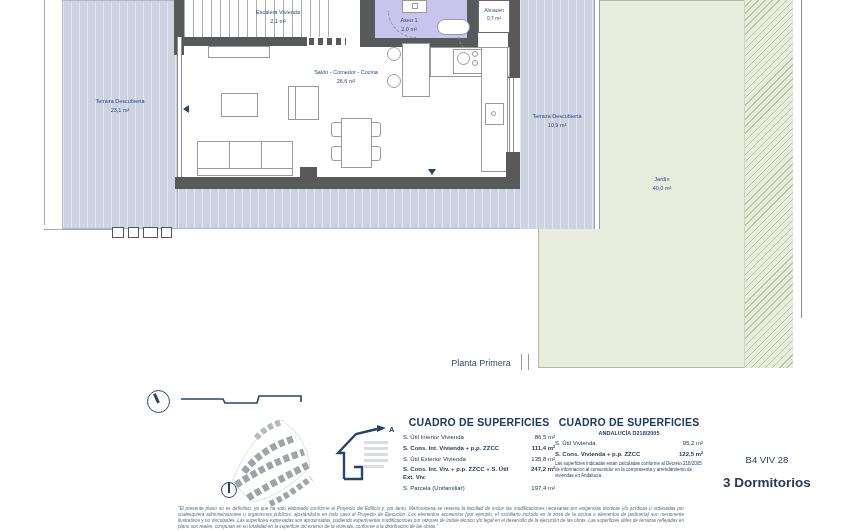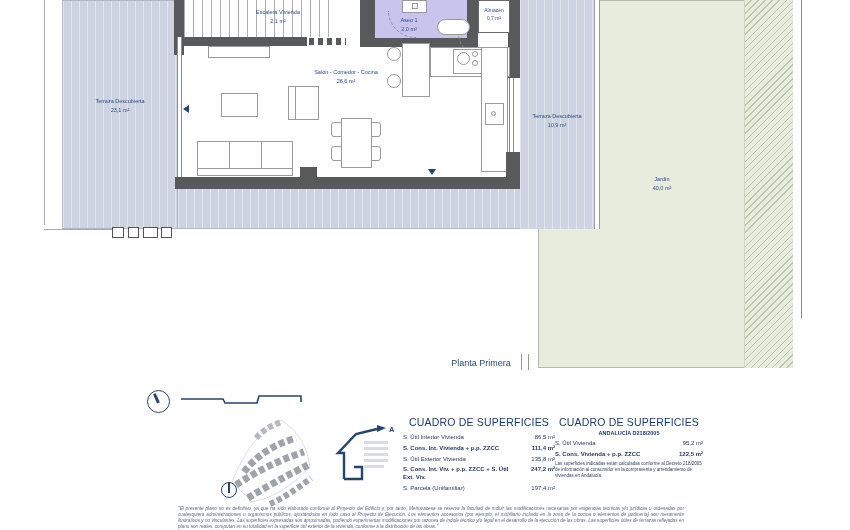--- a/index.html
+++ b/index.html
@@ -9,21 +9,21 @@
   
   .terr{background:#ced3e2;background-image:repeating-linear-gradient(90deg,rgba(255,255,255,.40) 0 1px,transparent 1px 8px);}
   .wall{background:#58595b;}
   .furn{background:#fff;border:1px solid #9a9a9a;box-sizing:border-box;}
   .circ{border-radius:50%;}
   
   .lbl{position:absolute;color:#2f4b8b;font-size:11px;line-height:1.55;text-align:center;
        transform:scale(.5);transform-origin:0 0;}
   .lbl .rm{display:block;}
   
-  .t-title{font-size:10.5px;font-weight:normal;color:#1d3a6b;text-align:center;letter-spacing:.2px;}
+  .t-title{font-size:10.5px;font-weight:bold;color:#1d3a6b;text-align:center;letter-spacing:.2px;}
   .t-sub{font-size:11px;font-weight:bold;color:#1d3a6b;text-align:center;margin:2px 0 4px 0;}
   .tscale{transform:scale(.5);transform-origin:0 0;color:#27395e;}
   .trow{display:flex;justify-content:space-between;align-items:flex-start;padding:3.2px 0;font-size:12px;line-height:1.25;}
   .trow .tl{max-width:232px;text-align:left;}
   .trow .tv{white-space:nowrap;padding-left:8px;}
   .trow.b{font-weight:bold;}
   .t-note{font-size:9px;line-height:1.3;margin-top:3px;text-align:left;color:#2c3f66;}
   .dash-arc{border-left:1px dashed #8a8a8a;border-bottom:1px dashed #8a8a8a;border-bottom-left-radius:100% 100%;box-sizing:border-box;}
 </style>
 </head>
@@ -204,18 +204,22 @@
         <span class="tv">95,2 m²</span>
       </div>
       <div class="trow b">
         <span class="tl">S. Cons. Vivienda + p.p. ZZCC</span>
         <span class="tv">122,5 m²</span>
       </div>
       <div class="t-note">Las superficies indicadas están calculadas conforme al Decreto 218/2005 de información al consumidor en la compraventa y arrendamiento de viviendas en Andalucía.</div>
     </div>
   </div>
 
+  <div class="abs" style="left:711px;top:454px;width:112px;text-align:center;color:#27395e;">
+    <div style="font-size:9.5px;font-weight:500;">B4 VIV 28</div>
+    <div style="font-size:13.5px;font-weight:600;margin-top:10px;">3 Dormitorios</div>
+  </div>
 
   <div class="abs" style="left:178px;top:505px;width:506px;height:25px;overflow:hidden;">
     <div style="width:1012px;transform:scale(.5);transform-origin:0 0;font-size:9.3px;line-height:1.32;font-style:italic;color:#5a6a88;text-align:justify;">"El presente plano no es definitivo, ya que ha sido elaborado conforme al Proyecto del Edificio y, por tanto, Metrovacesa se reserva la facultad de incluir las modificaciones necesarias por exigencias técnicas y/o jurídicas u ordenadas por cualesquiera administraciones u organismos públicos, ajustándolos en todo caso al Proyecto de Ejecución. Los elementos accesorios (por ejemplo, el mobiliario incluido en la zona de la cocina o elementos de jardinería) son meramente ilustrativos y no vinculantes. Las superficies expresadas son aproximadas, pudiendo experimentar modificaciones por razones de índole técnico y/o legal en el desarrollo de la ejecución de las obras. Las superficies útiles de terrazas reflejadas en plano son reales, computan en su totalidad en la superficie útil exterior de la vivienda, conforme a la distribución de las obras."</div>
   </div>
 
 </div>
 
 </body></html>

